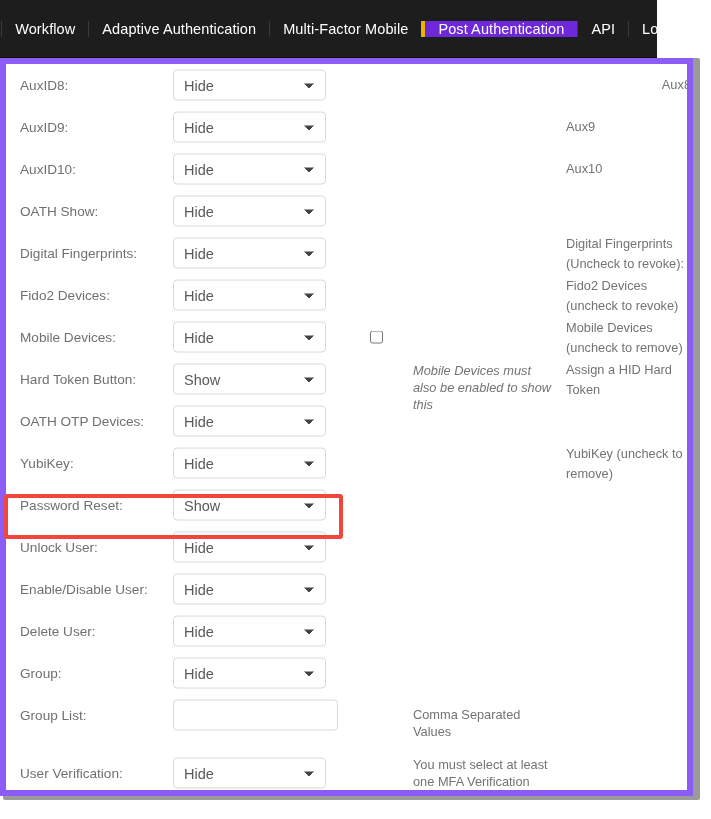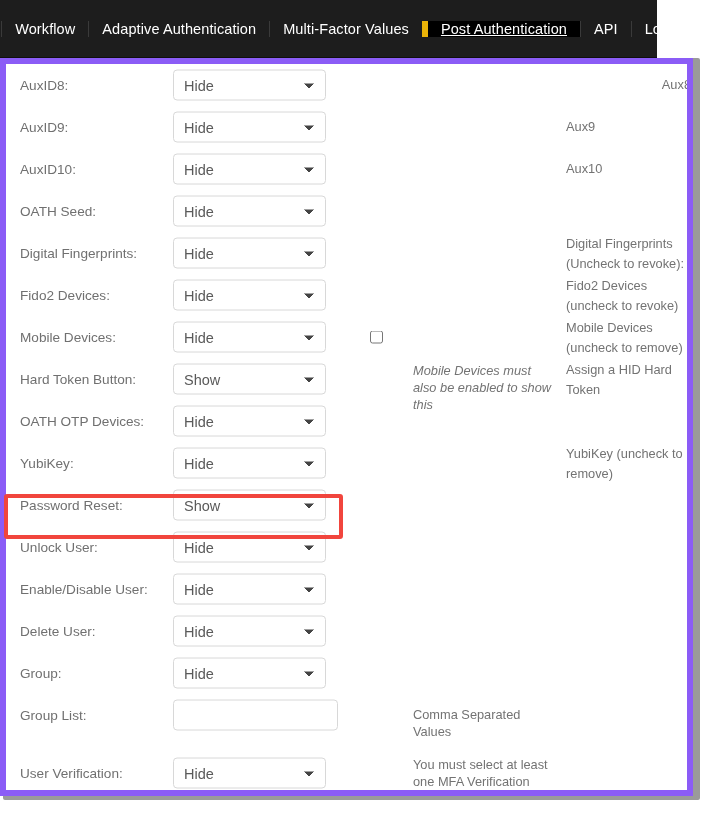--- a/index.html
+++ b/index.html
@@ -50,25 +50,24 @@
     margin-left: -1px;
     cursor: pointer;
     letter-spacing: 0.1px;
   }
   .nav-tab.clipped-left {
     padding-left: 0;
     padding-right: 6px;
     margin-left: -14px;
   }
   .nav-tab.active {
-    background: #000000;
+    background: #6d28d9;
     color: #ffffff;
     border-right: 1px solid #1b6d9e;
-    border-left: 6px solid #eab308;
-    text-decoration: underline;
+    border-left: 4px solid #eab308;
   }
 
   
   .page-shadow {
     position: absolute;
     left: 3px;
     top: 58px;
     width: 697px;
     height: 742px;
     background: #9a9a9a;
@@ -199,21 +198,21 @@
 </head>
 <body>
 
 <div id="app">
 
   <div class="navbar">
     <div class="nav-tab clipped-left">n</div>
 
     <div class="nav-tab">Workflow</div>
       <div class="nav-tab">Adaptive Authentication</div>
-      <div class="nav-tab">Multi-Factor Values</div>
+      <div class="nav-tab">Multi-Factor Mobile</div>
       <div class="nav-tab active">Post Authentication</div>
       <div class="nav-tab">API</div>
       <div class="nav-tab">Logs</div>
       <div class="nav-tab">System Info</div>
 
   </div>
 
   <div class="page-shadow"></div>
   <div class="content-card">
     <div class="form-area" id="form-area">
@@ -226,21 +225,21 @@
           <div class="row-label">AuxID9:</div>
           <div class="row-control"><select class="ctl"><option value="Hide">Hide</option><option value="Show">Show</option></select></div>
           <div class="row-hint-right" style="top: 11px;">Aux9</div>
         </div>
         <div class="row" style="top: 84px;">
           <div class="row-label">AuxID10:</div>
           <div class="row-control"><select class="ctl"><option value="Hide">Hide</option><option value="Show">Show</option></select></div>
           <div class="row-hint-right" style="top: 11px;">Aux10</div>
         </div>
         <div class="row" style="top: 126px;">
-          <div class="row-label">OATH Seed:</div>
+          <div class="row-label">OATH Show:</div>
           <div class="row-control"><select class="ctl"><option value="Hide">Hide</option><option value="Show">Show</option></select></div>
         </div>
         <div class="row" style="top: 168px;">
           <div class="row-label">Digital Fingerprints:</div>
           <div class="row-control"><select class="ctl"><option value="Hide">Hide</option><option value="Show">Show</option></select></div>
           <div class="row-hint-right" style="top: 2px;">Digital Fingerprints (Uncheck to revoke):</div>
         </div>
         <div class="row" style="top: 210px;">
           <div class="row-label">Fido2 Devices:</div>
           <div class="row-control"><select class="ctl"><option value="Hide">Hide</option><option value="Show">Show</option></select></div>

